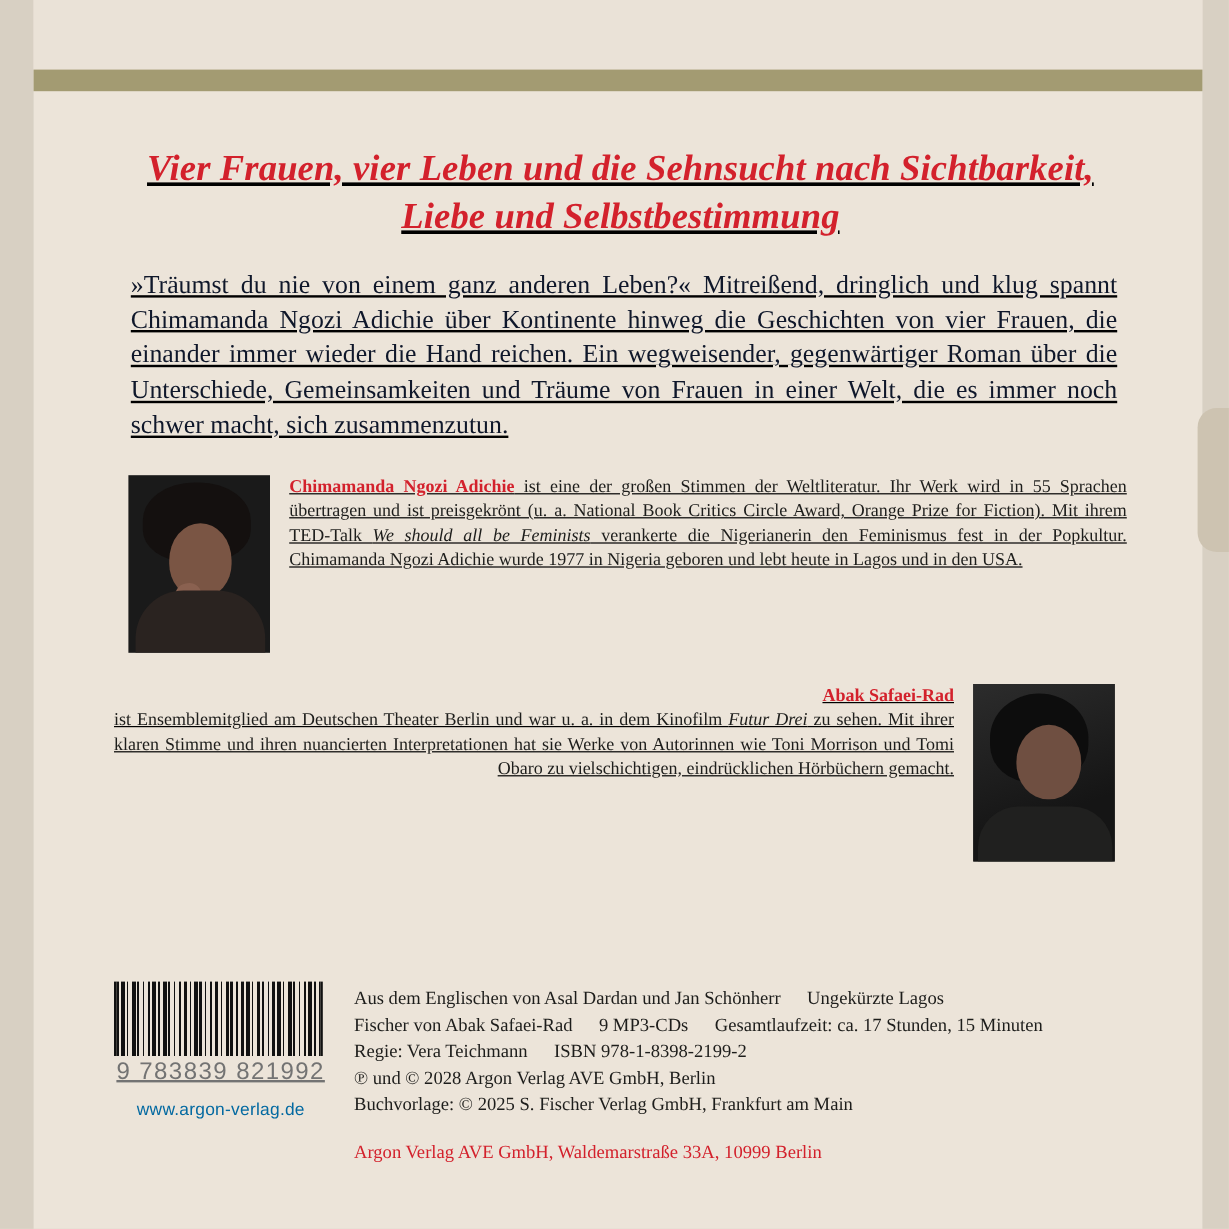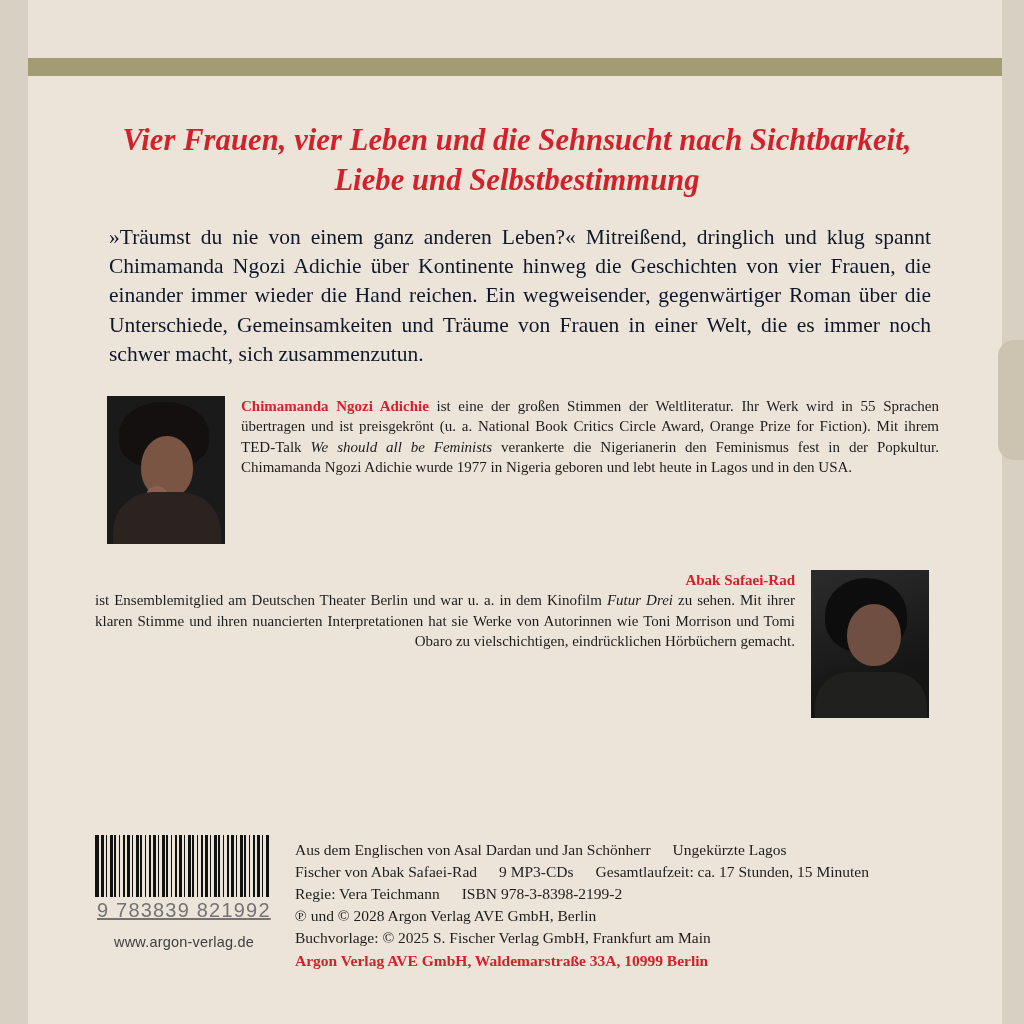--- a/index.html
+++ b/index.html
@@ -60,20 +60,21 @@
     background: #cdc3b1;
     border-top-left-radius: 16px;
     border-bottom-left-radius: 16px;
   }
 
   .content {
     position: absolute;
     left: 95px;
     right: 85px;
     top: 120px;
+    text-decoration: underline;
   }
 
   .headline {
     color: #d3212c;
     font-style: italic;
     font-size: 30.5px;
     line-height: 1.32;
     text-align: center;
     margin: 0 0 22px 0;
     letter-spacing: 0.1px;
@@ -212,40 +213,40 @@
   .barcode-num {
     font-family: "Liberation Sans", sans-serif;
     font-size: 20px;
     letter-spacing: 1.2px;
     color: #737373;
     margin-top: 2px;
     padding-left: 2px;
     text-decoration: underline;
   }
   .web {
-    color: #404040;
+    color: #0369a1;
     font-family: "Liberation Sans", sans-serif;
     font-size: 14.5px;
     margin-top: 12px;
     text-align: center;
     letter-spacing: 0.2px;
   }
   .imprint {
     flex: 1;
     font-size: 15.5px;
     line-height: 1.42;
     color: #1d1d1b;
     font-family: "Liberation Serif", serif;
     padding-top: 4px;
   }
   .imprint .row { white-space: pre; }
   .imprint .last {
     color: #d3212c;
-    font-weight: bold;
-    margin-top: 1px;
+    font-weight: normal;
+    margin-top: 18px;
   }
   .gap { display: inline-block; width: 22px; }
 </style>
 </head>
 <body>
 
 <div class="page">
   <div class="outer-frame"></div>
   <div class="inner-card"></div>
   <div class="top-strip-above"></div>
@@ -282,19 +283,19 @@
 
   <div class="footer">
     <div class="barcode-block">
       <div class="barcode"></div>
       <div class="barcode-num">9 783839 821992</div>
       <div class="web">www.argon-verlag.de</div>
     </div>
     <div class="imprint">
       <div class="row"><span>Aus dem Englischen von Asal Dardan und Jan Schönherr</span><span class="gap"></span><span>Ungekürzte Lagos</span></div>
       <div class="row"><span>Fischer von Abak Safaei-Rad</span><span class="gap"></span><span>9 MP3-CDs</span><span class="gap"></span><span>Gesamtlaufzeit: ca. 17 Stunden, 15 Minuten</span></div>
-      <div class="row"><span>Regie: Vera Teichmann</span><span class="gap"></span><span>ISBN 978-3-8398-2199-2</span></div>
+      <div class="row"><span>Regie: Vera Teichmann</span><span class="gap"></span><span>ISBN 978-1-8398-2199-2</span></div>
       <div class="row">℗ und © 2028 Argon Verlag AVE GmbH, Berlin</div>
       <div class="row">Buchvorlage: © 2025 S. Fischer Verlag GmbH, Frankfurt am Main</div>
       <div class="row last">Argon Verlag AVE GmbH, Waldemarstraße 33A, 10999 Berlin</div>
     </div>
   </div>
 </div>
 
 </body></html>

